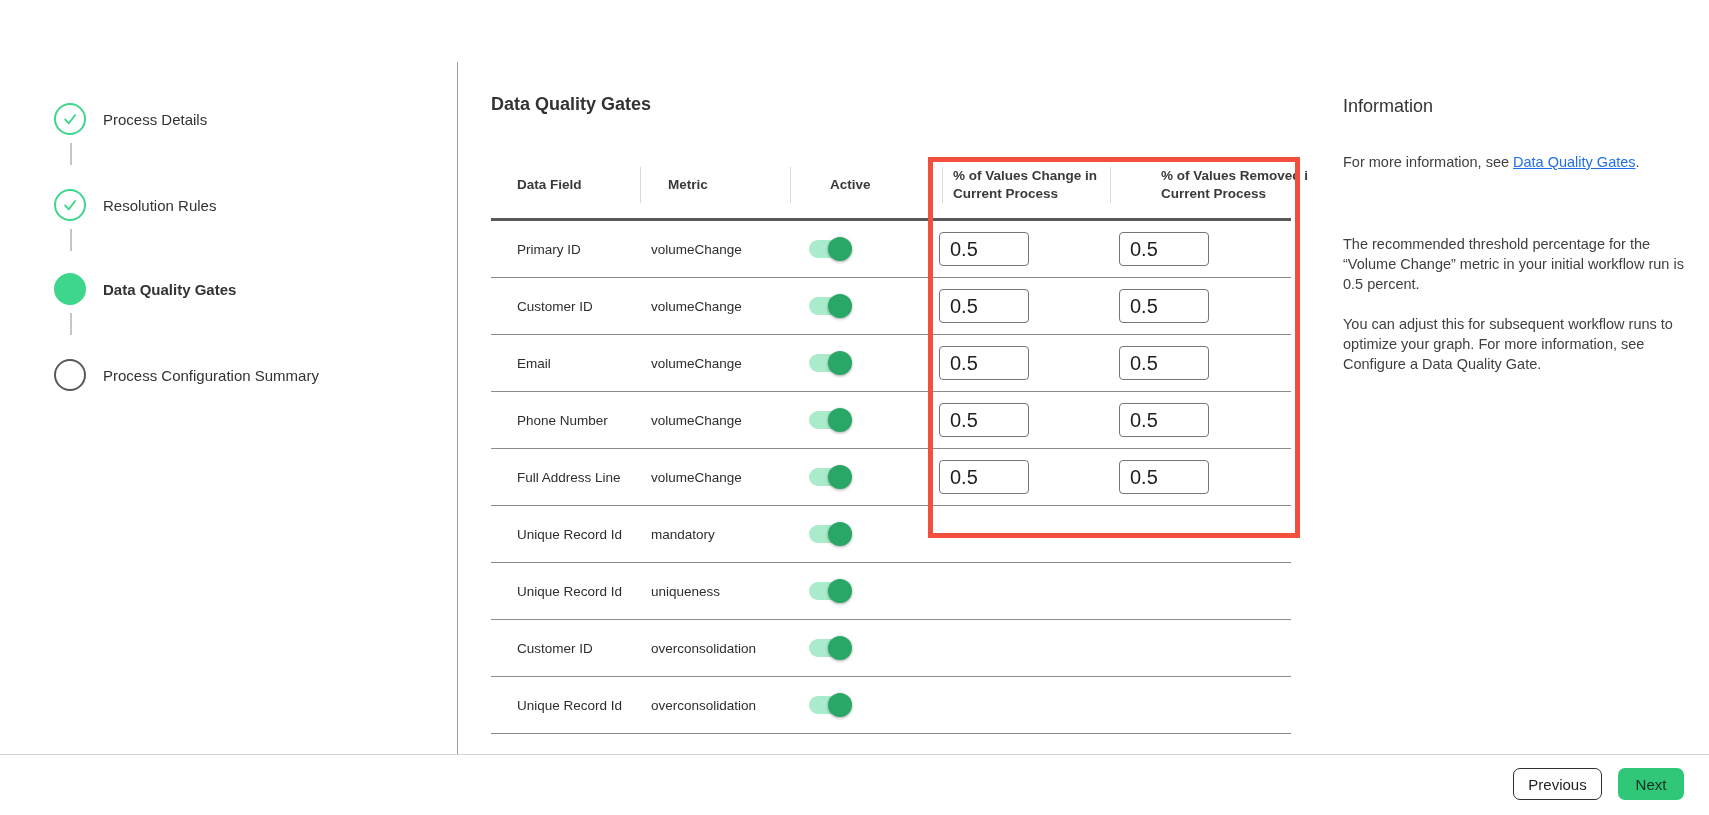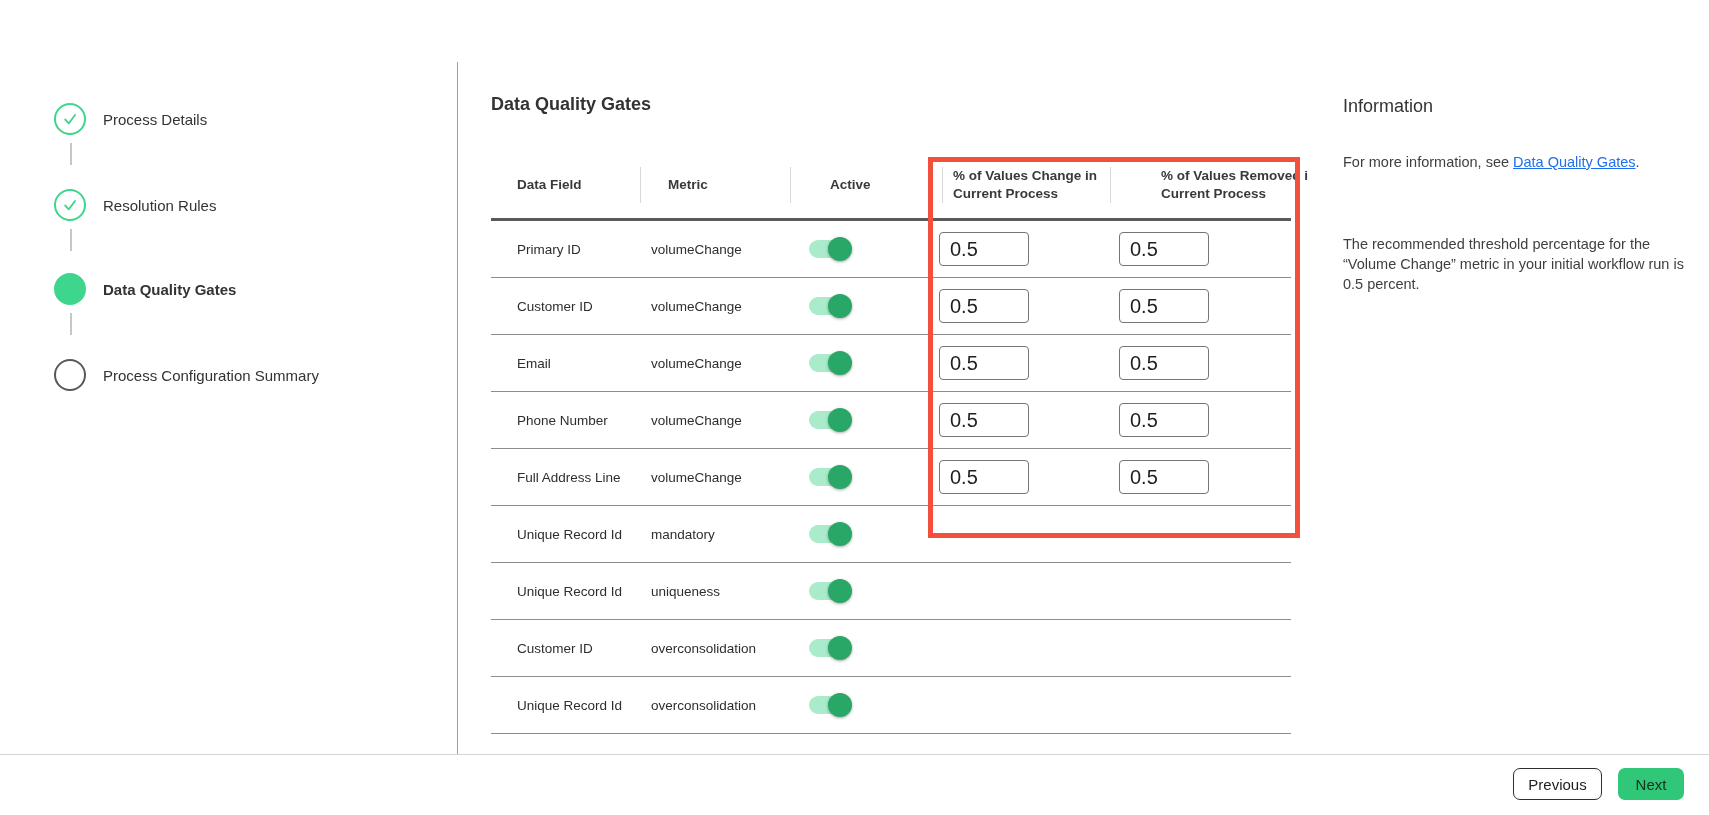--- a/index.html
+++ b/index.html
@@ -235,20 +235,21 @@
   </div>
 
   <div class="highlight-box"></div>
 
   <div class="info-panel">
     <div class="info-heading">Information</div>
     <div class="info-text p-more">
       <span>For more information, see </span><span class="info-link">Data Quality Gates</span><span>.</span>
     </div>
     <div class="info-text p-rec1">The recommended threshold percentage for the “Volume Change” metric in your initial workflow run is 0.5 percent.</div>
+    <div class="info-text p-rec2">You can adjust this for subsequent workflow runs to optimize your graph. For more information, see Configure a Data Quality Gate.</div>
   </div>
 
   <div class="footer">
     <button class="btn btn-previous">Previous</button>
     <button class="btn btn-next">Next</button>
   </div>
 
 </div>
 
 </body></html>

